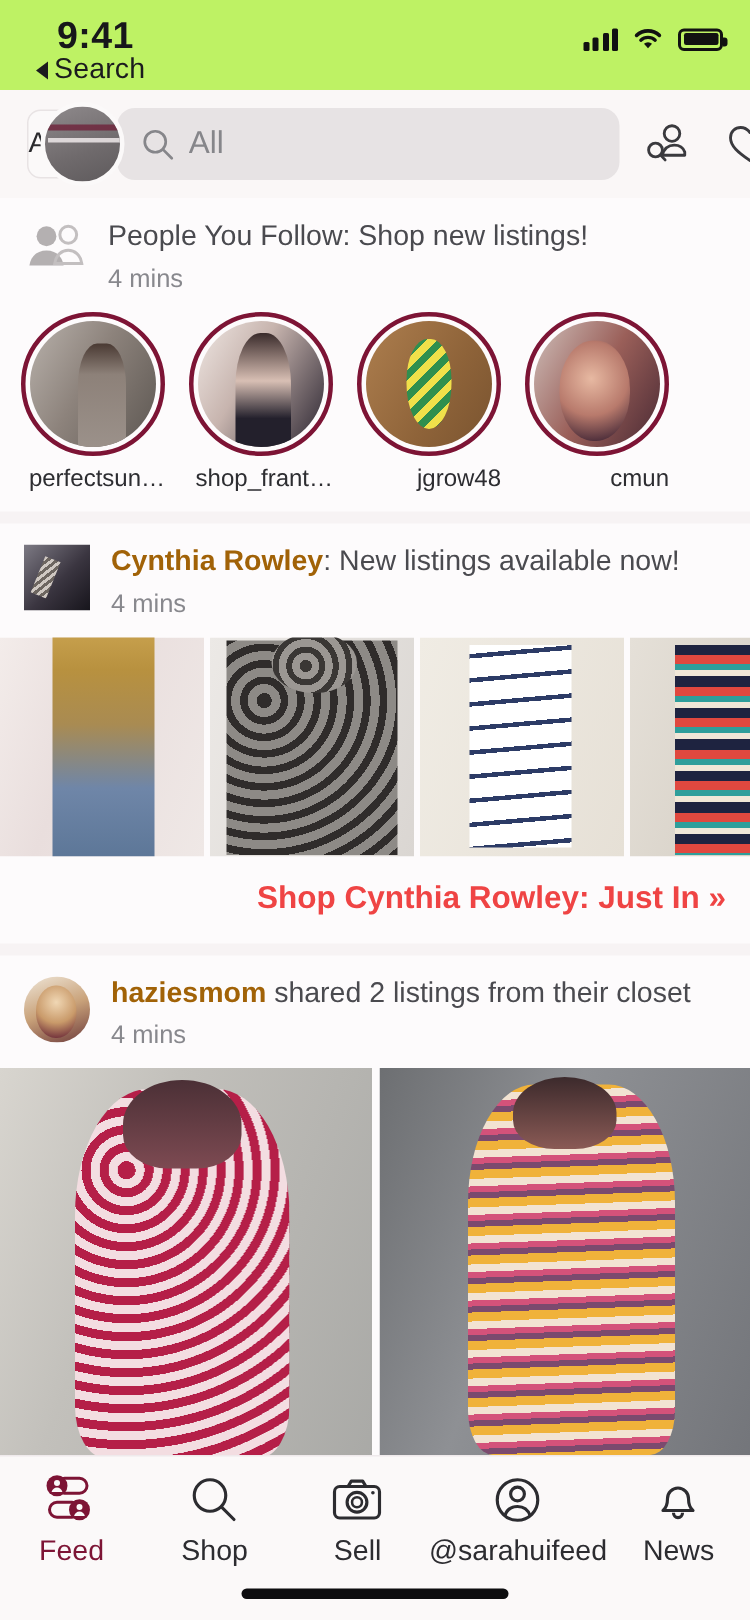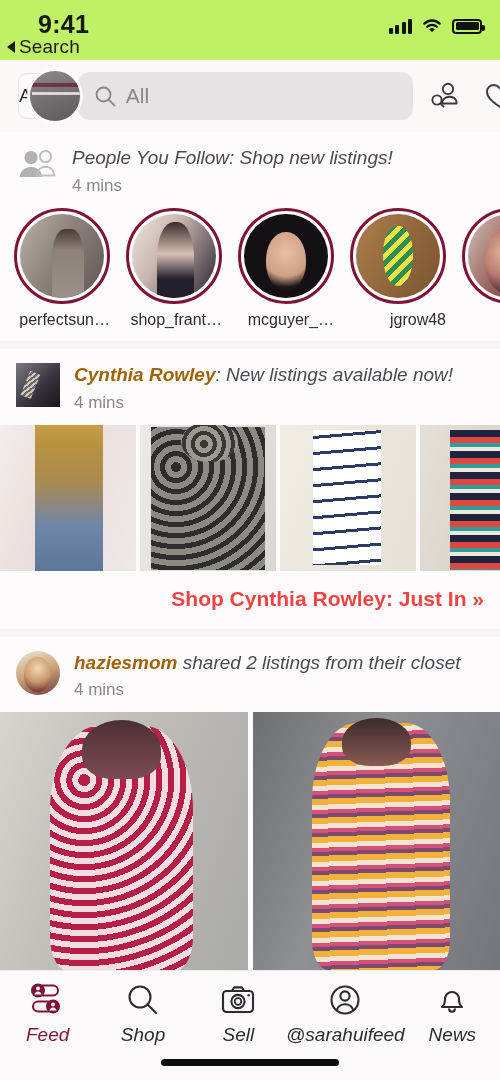--- a/index.html
+++ b/index.html
@@ -11,21 +11,21 @@
   }
   .phone { position: relative; width: 500px; height: 1080px; background: #f7f3f4; overflow: hidden; }
 
   
   .statusbar { height: 60px; position: relative; background: #bef264; }
   .sb-time {
     position: absolute; left: 38px; top: 10px;
     font-size: 25px; font-weight: bold; color: #17171a; letter-spacing: .3px;
   }
   .sb-back {
-    position: absolute; left: 7px; top: 36px;
+    position: absolute; left: 24px; top: 36px;
     font-size: 19px; color: #1b1b1e; letter-spacing: .1px;
     display: flex; align-items: center; gap: 4px;
   }
   .sb-back .tri {
     width: 0; height: 0; border-top: 6px solid transparent;
     border-bottom: 6px solid transparent; border-right: 8px solid #1b1b1e;
     display: inline-block;
   }
   .sb-right { position: absolute; right: 18px; top: 18px; display: flex; align-items: center; gap: 9px; }
   .bars { display: flex; align-items: flex-end; gap: 2.5px; height: 15px; }
@@ -68,21 +68,21 @@
   .search-input {
     border:none; background:transparent; outline:none; flex:1;
     font-family:"Liberation Sans",sans-serif; font-size: 21px; color:#6b6b6f;
   }
   .search-input::placeholder { color:#86868a; }
   .hicon { flex:none; width: 42px; height:42px; display:flex; align-items:center; justify-content:center; }
 
   
   .card { background: #fdfbfc; margin-bottom: 8px; }
   .card-head { display:flex; align-items:flex-start; gap: 14px; padding: 14px 16px 12px 16px; }
-  .card-head .title { font-size: 19px; color:#4a4a4f; line-height:1.25;font-style:italic; }
+  .card-head .title { font-size: 19px; color:#4a4a4f; line-height:1.25; }
   .card-head .title .brand { color:#a16207; font-weight: bold; }
   .card-head .time { font-size: 17px; color:#88888d; margin-top: 6px; }
 
   .pyf-icon { flex:none; width: 42px; height: 32px; margin-top:2px; }
 
   
   .stories { display:flex; gap: 16px; padding: 0 14px 12px 14px; overflow:hidden; }
   .story { width: 96px; flex: none; text-align:right; }
   .story .ring {
     width: 96px; height: 96px; border-radius:50%; border: 3px solid #7d1435;
@@ -102,21 +102,20 @@
   .bigstrip { display:flex; gap: 5px; height: 268px; overflow:hidden; }
   .bigstrip > div { flex:1; position:relative; overflow:hidden; }
   .bigstrip2 { display:flex; gap: 5px; height: 30px; overflow:hidden; margin-top:5px; }
   .bigstrip2 > div { flex:1; position:relative; overflow:hidden; }
 
   
   .tabbar {
     position:absolute; left:0; bottom:0; width:500px; height:110px;
     background:#fbf9f9; display:flex; align-items:flex-start; padding-top: 10px;
     border-top: 1px solid #efeaec;
-    font-style: italic;
   }
   .tab { flex:1; display:flex; flex-direction:column; align-items:center; gap: 5px; }
   .tab .lbl { font-size: 19px; color:#2c2c30; }
   .tab.active .lbl { color:#7d1435; }
   .tab .ic { height: 38px; display:flex; align-items:center; justify-content:center; }
   .homebar {
     position:absolute; left:50%; transform:translateX(-50%); bottom: 14px;
     width: 178px; height: 7px; border-radius: 4px; background:#0d0d0f;
   }
 
@@ -269,28 +268,20 @@
           <div class="ring">
             <div class="pic">
               <span class="ph p-shopfrant"></span>
             </div>
           </div>
           <div class="name">shop_frant…</div>
         </div>
         <div class="story">
           <div class="ring">
             <div class="pic">
-              <span class="ph p-mcguyer"></span>
-            </div>
-          </div>
-          <div class="name">mcguyer_…</div>
-        </div>
-        <div class="story">
-          <div class="ring">
-            <div class="pic">
               <span class="ph p-jgrow"></span>
             </div>
           </div>
           <div class="name">jgrow48</div>
         </div>
         <div class="story">
           <div class="ring">
             <div class="pic">
               <span class="ph p-cmun"></span>
             </div>

